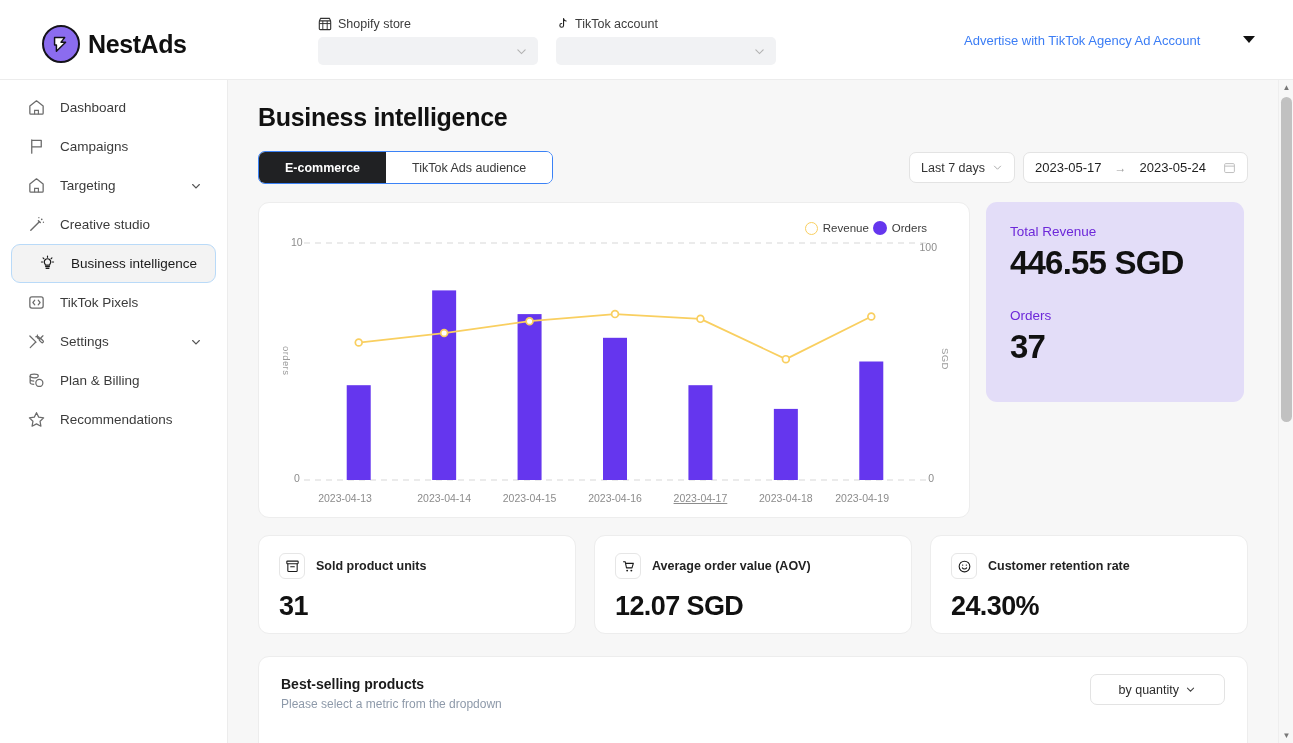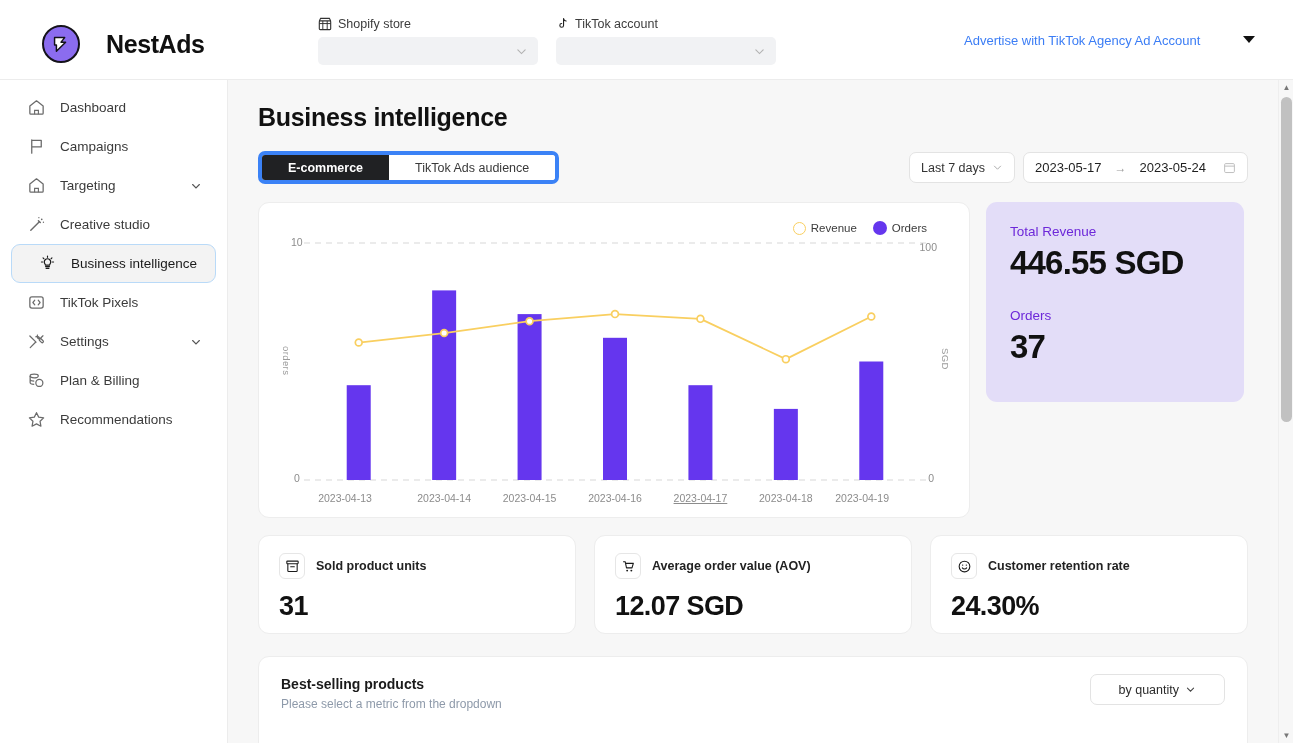--- a/index.html
+++ b/index.html
@@ -14,21 +14,21 @@
   
   .topbar {
     position: absolute; top: 0; left: 0;
     width: 1293px; height: 80px;
     background: #ffffff;
     border-bottom: 1px solid #ececec;
     display: flex; align-items: flex-start;
   }
   .brand {
     width: 228px; height: 88px;
-    display: flex; align-items: center; gap: 26px;
+    display: flex; align-items: center; gap: 8px;
     padding-left: 42px;
   }
   .brand-logo {
     width: 38px; height: 38px; border-radius: 50%;
     background: #8B6CEF;
     border: 2px solid #14121a;
     display: flex; align-items: center; justify-content: center;
     flex: 0 0 auto;
   }
   .brand-name {
@@ -112,21 +112,21 @@
   
   .controls-row {
     margin: 19px 30px 0 30px;
     display: flex; align-items: center; justify-content: space-between;
     height: 33px;
   }
   .tabs {
     display: flex; height: 33px;
     border-radius: 7px; overflow: hidden;
     background: #fff;
-    border: 4px solid #3b82f6;
+    border: 1px solid #3b82f6;
   }
   .tab {
     display: flex; align-items: center; justify-content: center;
     font-size: 12.5px; font-weight: 700;
     padding: 0 26px; cursor: pointer;
     color: #3a3a3a; background: #fff;
   }
   .tab.active { background: #202123; color: #fff; }
   .tab:not(.active) { font-weight: 400; }
 
@@ -161,21 +161,21 @@
   }
   .rev-label { font-size: 13.5px; color: #6d28d9; font-weight: 400; }
   .rev-value {
     font-size: 33px; font-weight: 700; color: #111;
     letter-spacing: -0.8px; margin-top: 5px;
   }
   .rev-gap { height: 26px; }
 
   .legend {
     position: absolute; top: 18px; right: 42px;
-    display: flex; align-items: center; gap: 16px;
+    display: flex; align-items: center; gap: 4px;
     font-size: 11.5px; color: #3b3b3b; margin-left: 48px;
   }
   .legend-item { display: flex; align-items: center; gap: 5px; }
   .lg-dot-hollow {
     width: 13px; height: 13px; border-radius: 50%;
     border: 1.6px solid #f9cf60; background: #fff;
   }
   .lg-dot-solid {
     width: 14px; height: 14px; border-radius: 50%;
     background: #6536ee;

